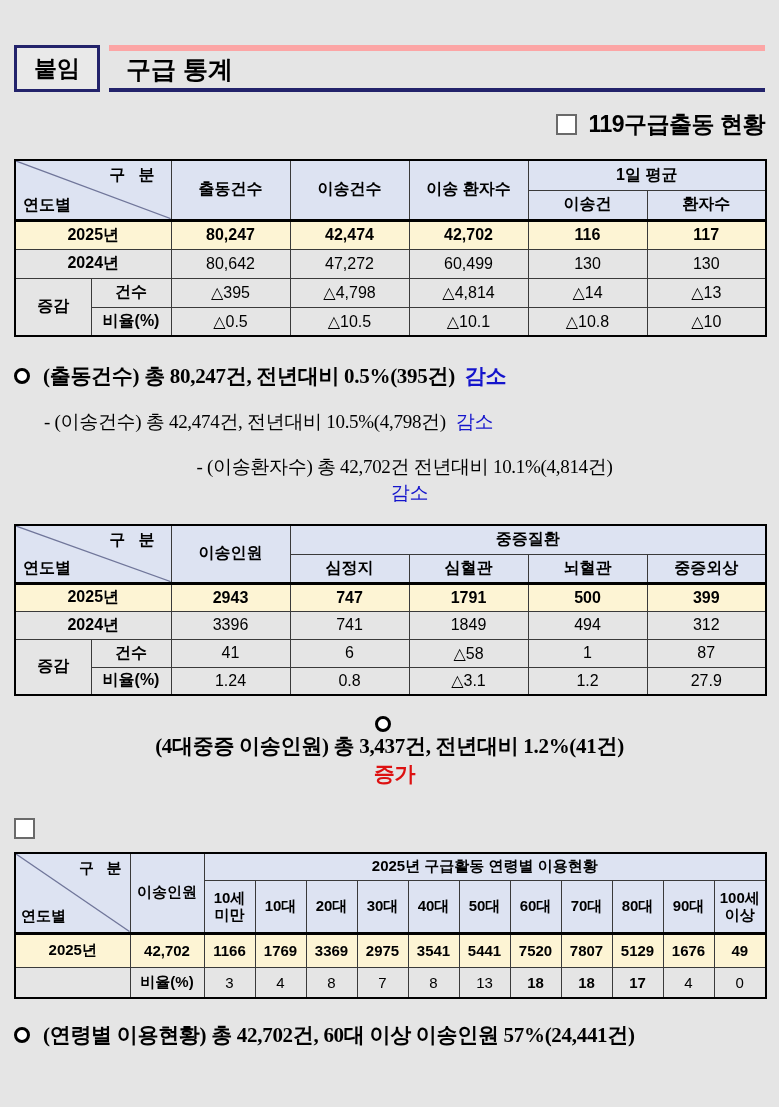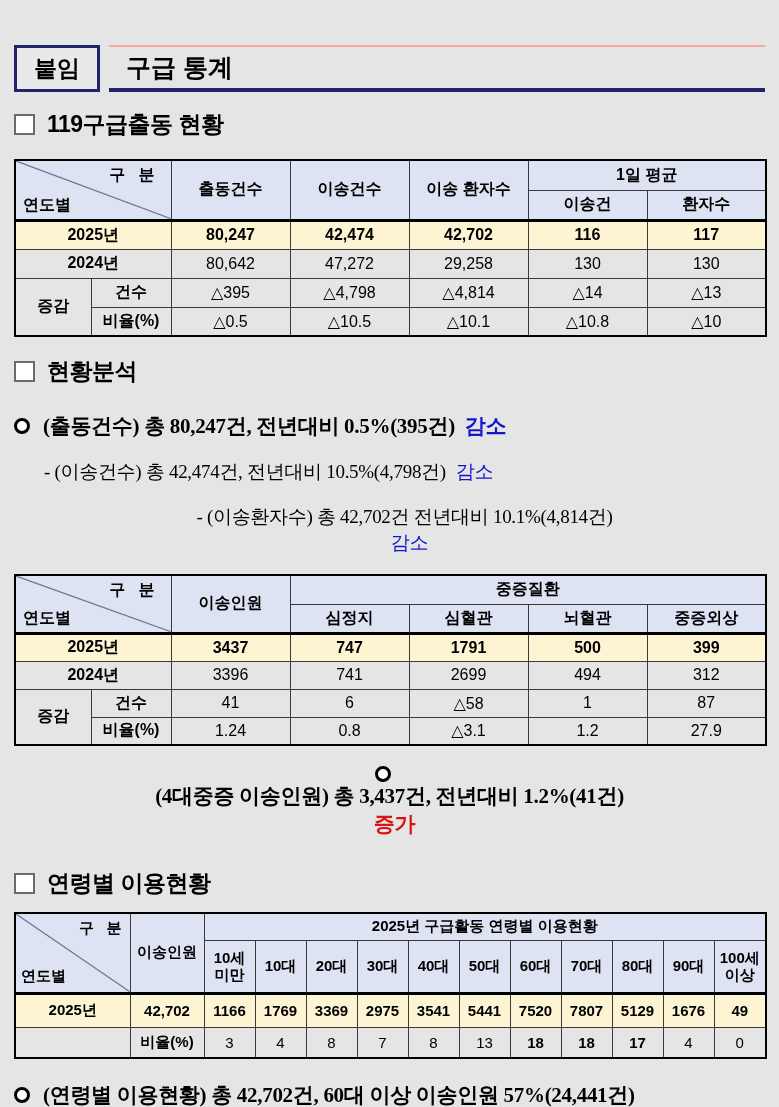--- a/index.html
+++ b/index.html
@@ -6,21 +6,21 @@
   .page{position:relative;width:779px;height:1107px;box-sizing:border-box;
         padding:45px 14px 0 14px;background:#e5e5e5;overflow:hidden;
         font-family:"Liberation Sans",sans-serif;color:#000;}
 
   
   .doc-header{display:flex;align-items:stretch;height:47px;}
   .attach-box{width:86px;box-sizing:border-box;background:#e9e9e9;
               border:3px solid #23236b;display:flex;align-items:center;justify-content:center;
               font-weight:bold;font-size:23px;}
   .title-bar{flex:1;margin-left:9px;box-sizing:border-box;
-             border-top:2px solid #fca5a5;border-bottom:4px solid #23236b;
+             border-top:6px solid #fca5a5;border-bottom:4px solid #23236b;
              display:flex;align-items:center;padding-left:17px;
              font-weight:bold;font-size:25px;}
 
   
   .h2{display:flex;align-items:center;font-weight:bold;font-size:23px;letter-spacing:-0.5px;}
   .h2 .sq{width:17px;height:17px;border:2px solid #6a6a6a;margin-right:12px;flex:none;background:#fff;}
 
   
   table{border-collapse:collapse;table-layout:fixed;width:751px;border:2px solid #000;padding-left:20px;}
   td{border:1px solid #3a3a3a;text-align:center;vertical-align:middle;
@@ -54,21 +54,21 @@
           font-family:"Liberation Serif","DejaVu Serif",serif;
           font-weight:bold;font-size:21px;letter-spacing:-0.3px;}
   .bullet .circ{width:16px;height:16px;border:3px solid #000;border-radius:50%;
                 margin-right:13px;flex:none;box-sizing:border-box;background:#fff;}
   .bullet .tail{margin-left:10px;}
   .sub{margin-left:30px;font-weight:normal;font-size:19px;}
   .blue{color:#1414cc;}
   .red{color:#dd1111;}
 
   
-  #h2-dispatch{margin-top:17px;}
+  #h2-dispatch{margin-top:17px;justify-content:flex-end;}
   .tbl1{margin-top:19px;}
   #h2-analysis{margin-top:19px;}
   #b1{margin-top:25px;}
   .sub1{margin-top:19px;text-align:right;}
   .sub2{margin-top:19px;flex-direction:column;}
   #h2-severe{margin-top:46px;}
   .tbl2{margin-top:18px;}
   #b-severe{margin-top:20px;flex-direction:column;}
   #h2-age{margin-top:30px;}
   .tbl3{margin-top:13px;}
@@ -122,21 +122,21 @@
       <td>80,247</td>
       <td>42,474</td>
       <td>42,702</td>
       <td>116</td>
       <td>117</td>
     </tr>
     <tr class="dr">
       <td colspan="2" class="lab">2024년</td>
       <td>80,642</td>
       <td>47,272</td>
-      <td>29,258</td>
+      <td>60,499</td>
       <td>130</td>
       <td>130</td>
     </tr>
     <tr class="dr">
       <td rowspan="2" class="lab">증감</td>
       <td class="lab">건수</td>
       <td>△395</td>
       <td>△4,798</td>
       <td>△4,814</td>
       <td>△14</td>
@@ -146,24 +146,20 @@
       <td class="lab">비율(%)</td>
       <td>△0.5</td>
       <td>△10.5</td>
       <td>△10.1</td>
       <td>△10.8</td>
       <td>△10</td>
     </tr>
   </tbody>
     </table>
 
-  <div class="h2" id="h2-analysis">
-    <span class="sq"></span>
-    <span>현황분석</span>
-  </div>
 
   <div class="bullet" id="b1">
     <span class="circ"></span>
     <span>(출동건수) 총 80,247건, 전년대비 0.5%(395건)</span>
     <span class="tail blue">감소</span>
   </div>
   <div class="bullet sub sub1">
     <span>- (이송건수) 총 42,474건, 전년대비 10.5%(4,798건)</span>
     <span class="tail blue">감소</span>
   </div>
@@ -196,31 +192,31 @@
       <td colspan="4">중증질환</td>
     </tr>
     <tr class="th">
       <td>심정지</td>
       <td>심혈관</td>
       <td>뇌혈관</td>
       <td>중증외상</td>
     </tr>
     <tr class="hl dr">
       <td colspan="2">2025년</td>
-      <td>3437</td>
+      <td>2943</td>
       <td>747</td>
       <td>1791</td>
       <td>500</td>
       <td>399</td>
     </tr>
     <tr class="dr">
       <td colspan="2" class="lab">2024년</td>
       <td>3396</td>
       <td>741</td>
-      <td>2699</td>
+      <td>1849</td>
       <td>494</td>
       <td>312</td>
     </tr>
     <tr class="dr">
       <td rowspan="2" class="lab">증감</td>
       <td class="lab">건수</td>
       <td>41</td>
       <td>6</td>
       <td>△58</td>
       <td>1</td>
@@ -238,21 +234,20 @@
     </table>
 
   <div class="bullet" id="b-severe">
     <span class="circ"></span>
     <span>(4대중증 이송인원) 총 3,437건, 전년대비 1.2%(41건)</span>
     <span class="tail red">증가</span>
   </div>
 
   <div class="h2" id="h2-age">
     <span class="sq"></span>
-    <span>연령별 이용현황</span>
   </div>
 
   <table class="tbl3">
     <colgroup>
         <col style="width:115px">
         <col style="width:74px">
         <col style="width:51px">
         <col style="width:51px">
         <col style="width:51px">
         <col style="width:51px">

